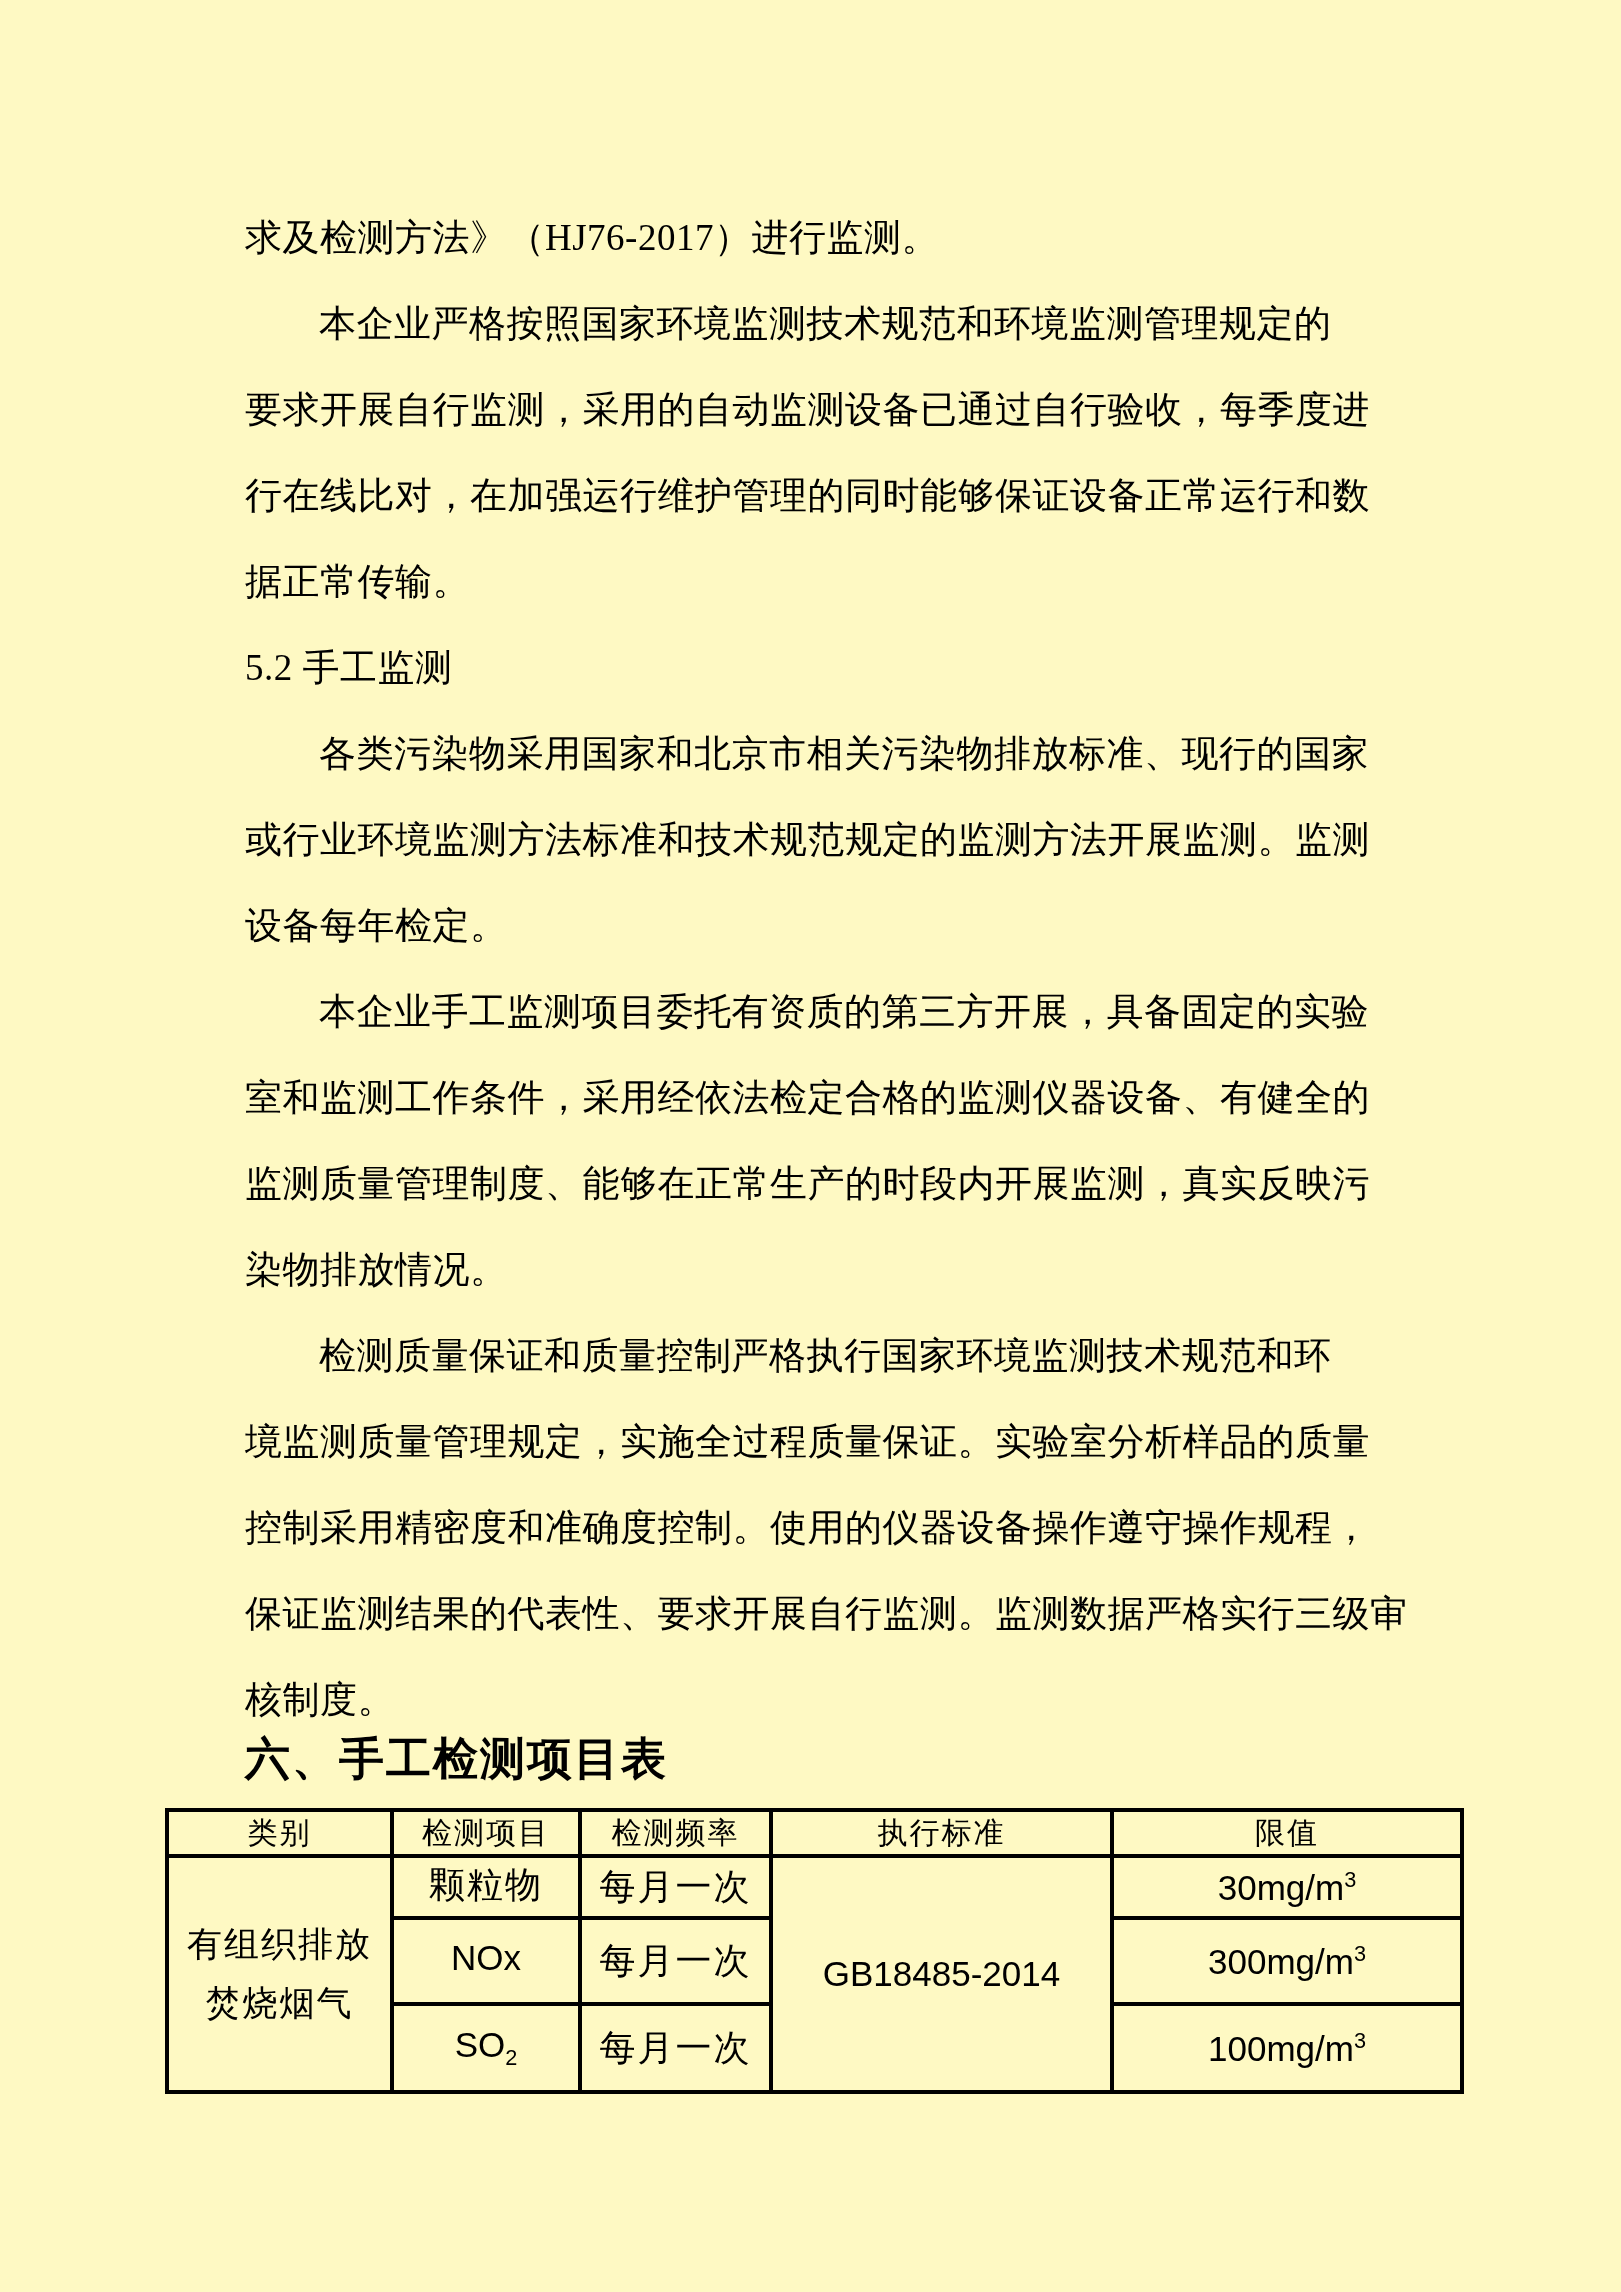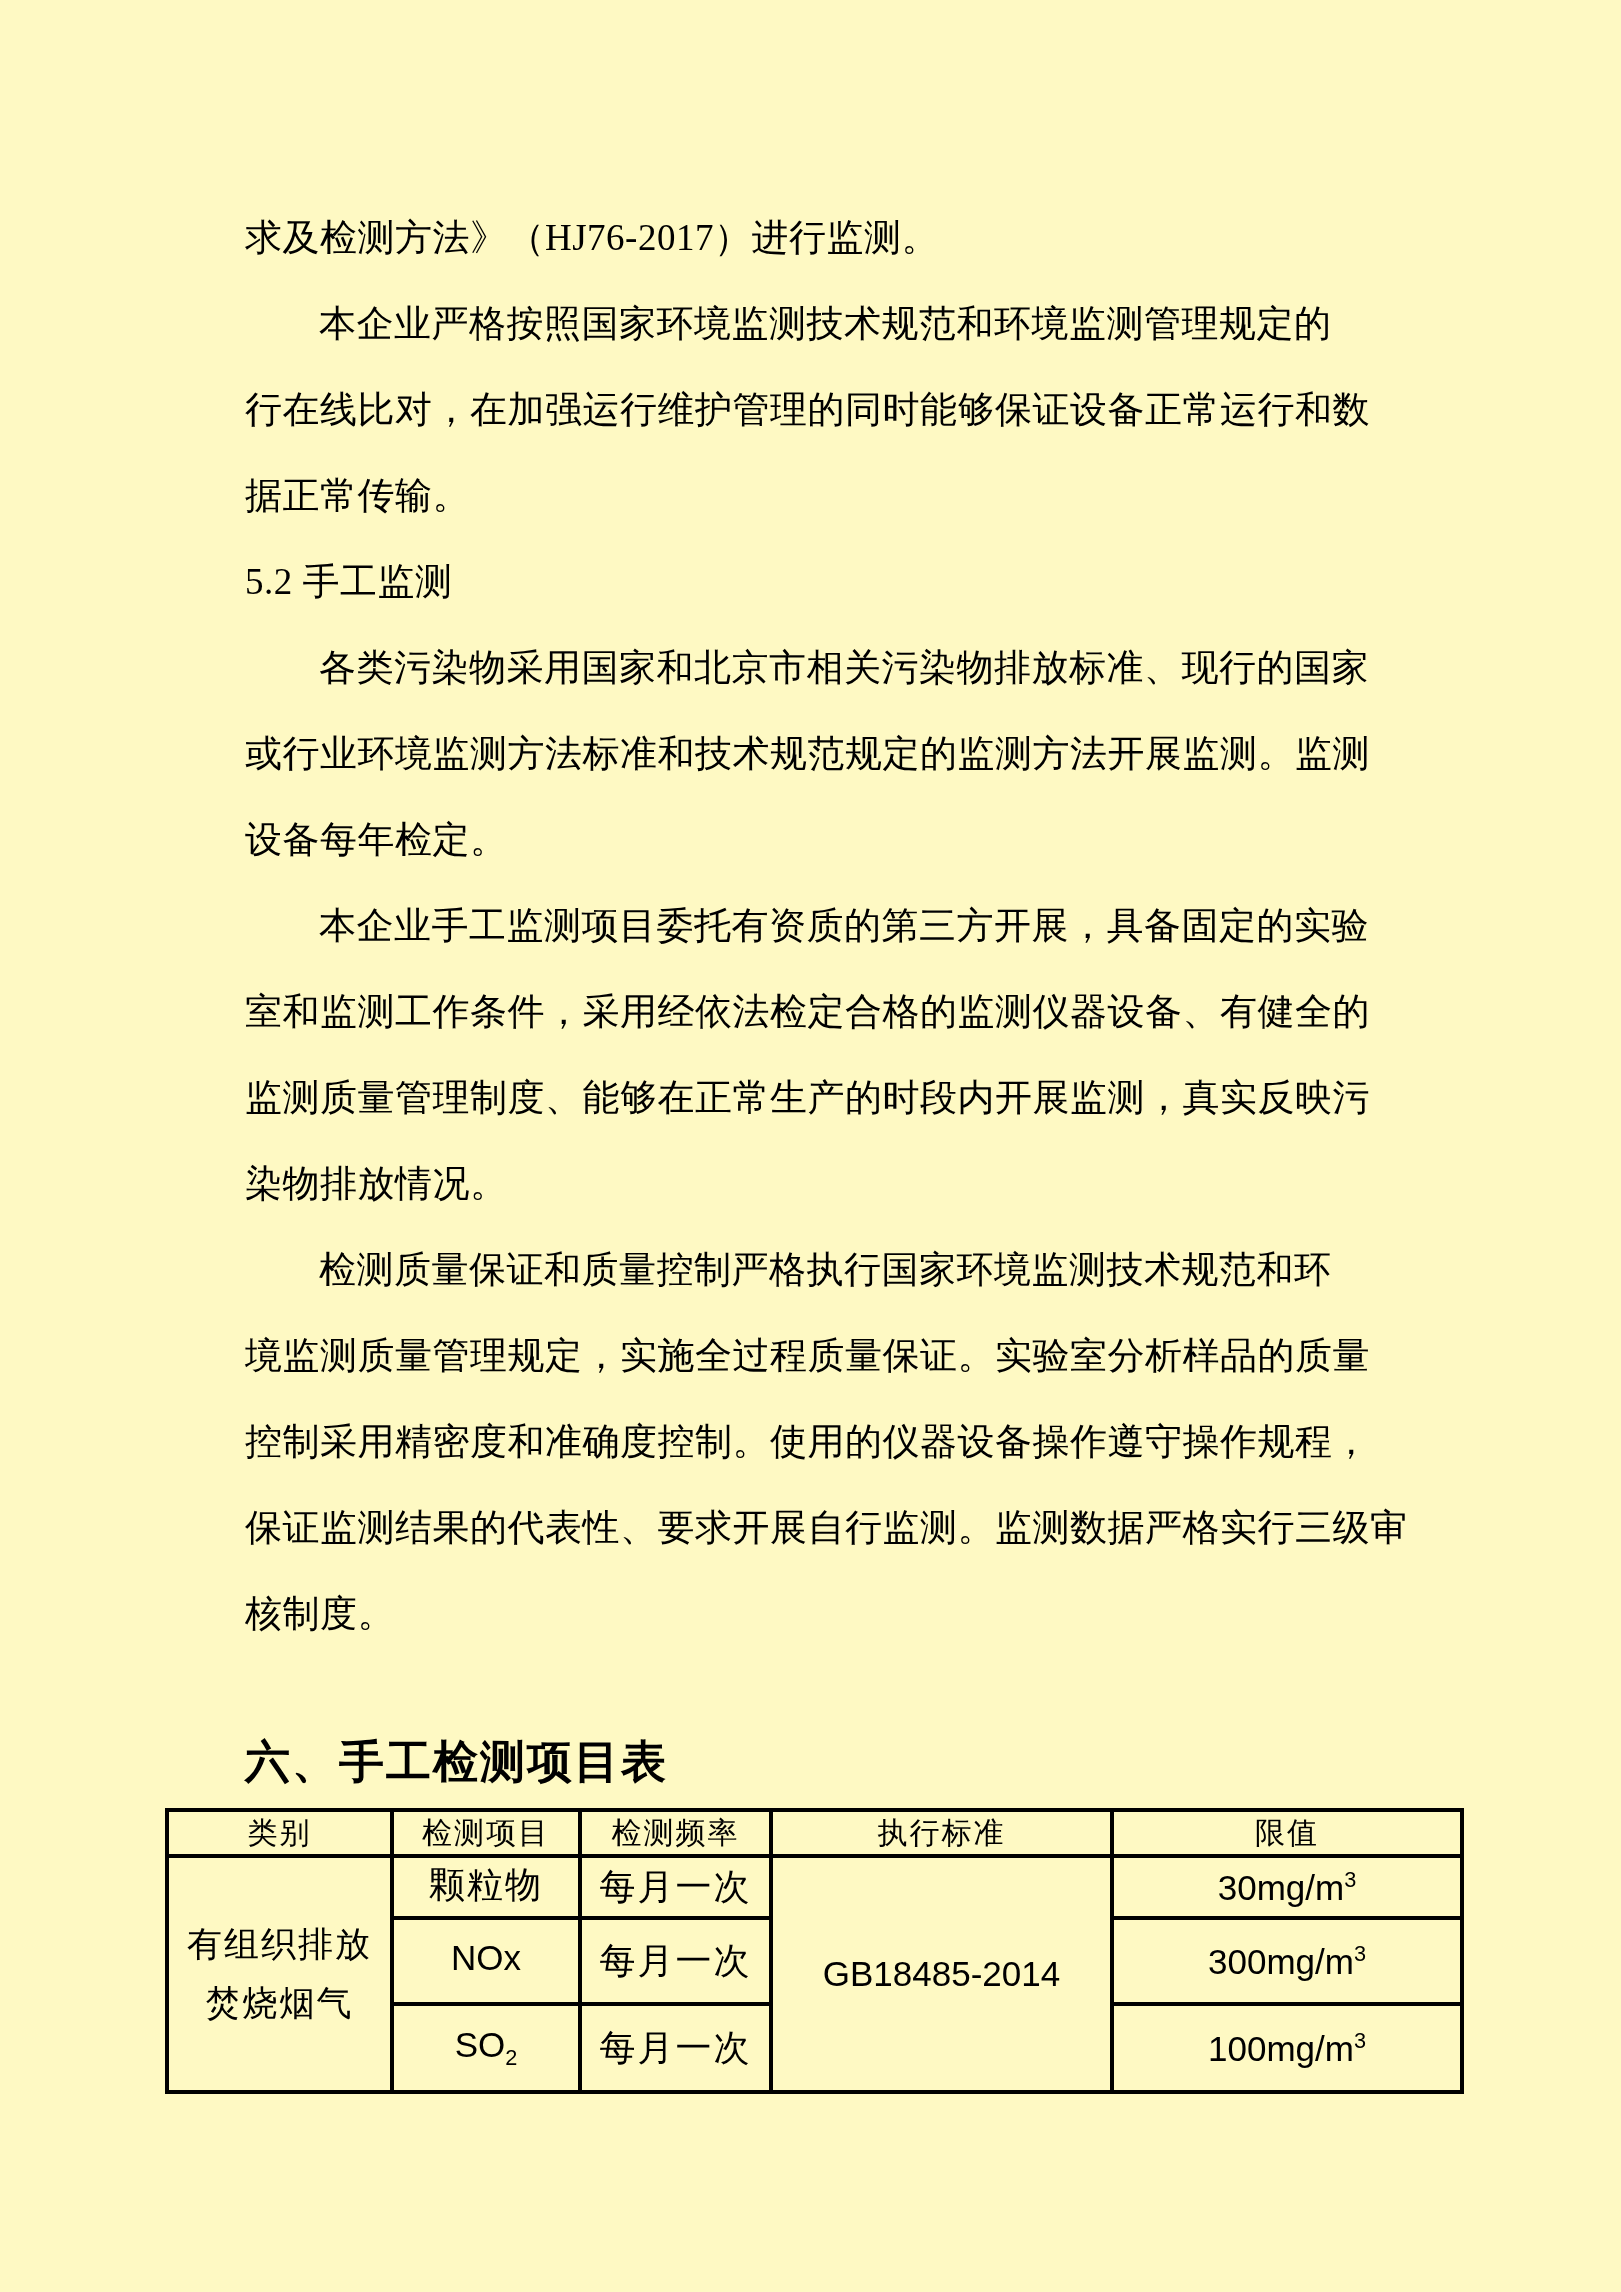--- a/index.html
+++ b/index.html
@@ -36,21 +36,21 @@
   }
   
   .section-heading {
     position: absolute;
     left: 245px;
     top: 1737px;
     font-size: 45px;
     line-height: 51px;
     font-weight: bold;
     letter-spacing: 2px;
-    font-family: Liberation Serif, serif;
+    font-family: Liberation Mono, monospace;
     white-space: nowrap;
   }
   
   .mtable-wrap {
     position: absolute;
     left: 165px;
     top: 1808px;
   }
   table.mtable {
     border-collapse: collapse;
@@ -93,20 +93,21 @@
   }
 </style>
 </head>
 <body>
 
 <div class="page">
 
   <div class="body-lines">
     <div class="tline">求及检测方法》（HJ76-2017）进行监测。</div>
     <div class="tline indent">本企业严格按照国家环境监测技术规范和环境监测管理规定的</div>
+    <div class="tline">要求开展自行监测，采用的自动监测设备已通过自行验收，每季度进</div>
     <div class="tline">行在线比对，在加强运行维护管理的同时能够保证设备正常运行和数</div>
     <div class="tline">据正常传输。</div>
     <div class="tline">5.2 手工监测</div>
     <div class="tline indent">各类污染物采用国家和北京市相关污染物排放标准、现行的国家</div>
     <div class="tline">或行业环境监测方法标准和技术规范规定的监测方法开展监测。监测</div>
     <div class="tline">设备每年检定。</div>
     <div class="tline indent">本企业手工监测项目委托有资质的第三方开展，具备固定的实验</div>
     <div class="tline">室和监测工作条件，采用经依法检定合格的监测仪器设备、有健全的</div>
     <div class="tline">监测质量管理制度、能够在正常生产的时段内开展监测，真实反映污</div>
     <div class="tline">染物排放情况。</div>

